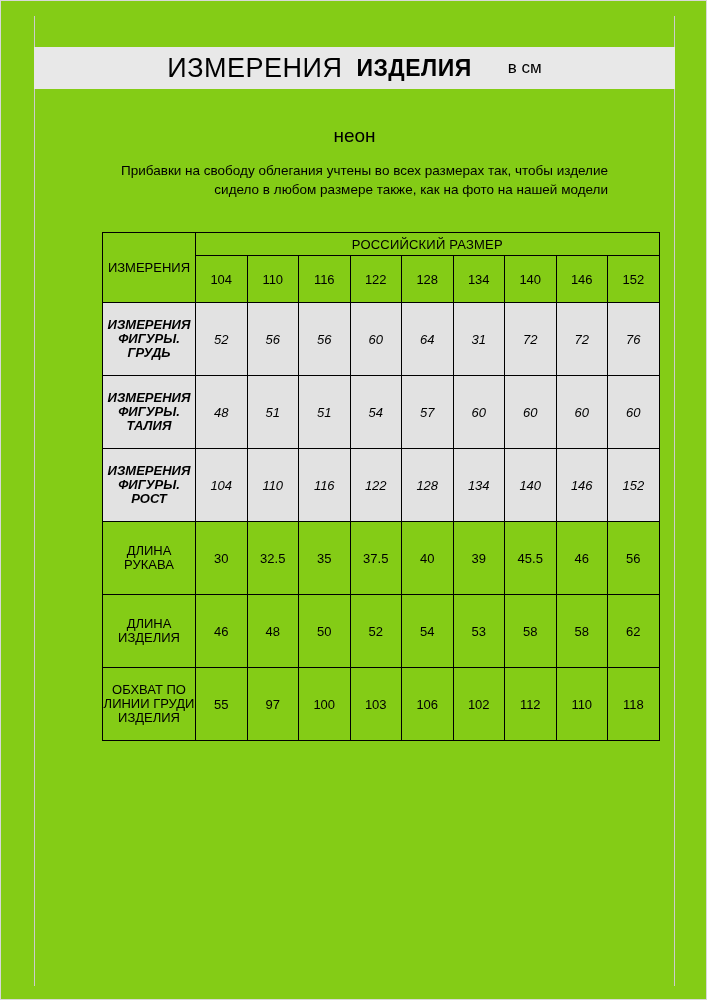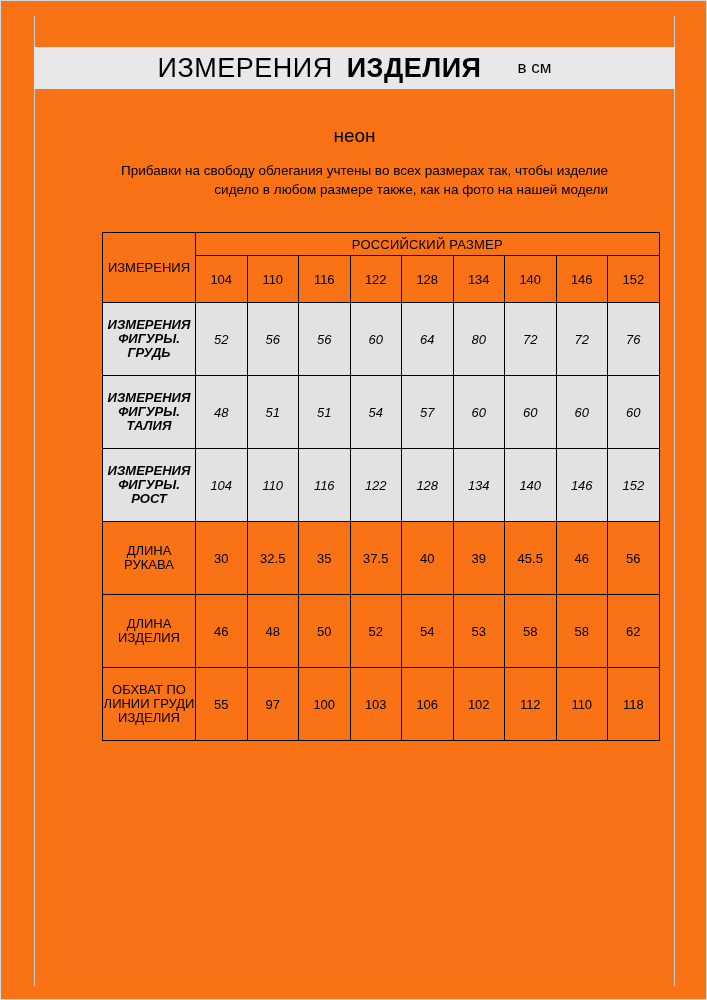--- a/index.html
+++ b/index.html
@@ -14,21 +14,21 @@
     color: #000000;
     position: relative;
   }
   .page {
     position: absolute;
     left: 0; top: 0;
     width: 707px;
     height: 1000px;
     box-sizing: border-box;
     border: 1px solid #d8d8d8;
-    background: #f97316;
+    background: #84cc16;
   }
   .sheet {
     position: absolute;
     left: 33px;
     top: 15px;
     width: 641px;
     height: 970px;
     box-sizing: border-box;
     border-left: 1px solid #cccccc;
     border-right: 1px solid #cccccc;
@@ -51,21 +51,21 @@
     align-items: center;
     justify-content: center;
     gap: 14px;
   }
   .title-light {
     font-size: 27px;
     font-weight: 400;
     letter-spacing: 0.5px;
   }
   .title-bold {
-    font-size: 27px;
+    font-size: 23px;
     font-weight: 700;
     letter-spacing: 0.5px;
   }
   .title-unit {
     font-size: 17px;
     font-weight: 400;
     margin-left: 6px;
     padding-left: 16px;
   }
   .article {
@@ -196,21 +196,21 @@
           <td class="size-head" style="height: 46px;">146</td>
           <td class="size-head" style="height: 46px;">152</td>
         </tr>
         <tr class="body-row shaded">
           <td class="row-label italic">ИЗМЕРЕНИЯ ФИГУРЫ. ГРУДЬ</td>
           <td class="val">52</td>
           <td class="val">56</td>
           <td class="val">56</td>
           <td class="val">60</td>
           <td class="val">64</td>
-          <td class="val">80</td>
+          <td class="val">31</td>
           <td class="val">72</td>
           <td class="val">72</td>
           <td class="val">76</td>
         </tr>
         <tr class="body-row shaded">
           <td class="row-label italic">ИЗМЕРЕНИЯ ФИГУРЫ. ТАЛИЯ</td>
           <td class="val">48</td>
           <td class="val">51</td>
           <td class="val">51</td>
           <td class="val">54</td>

